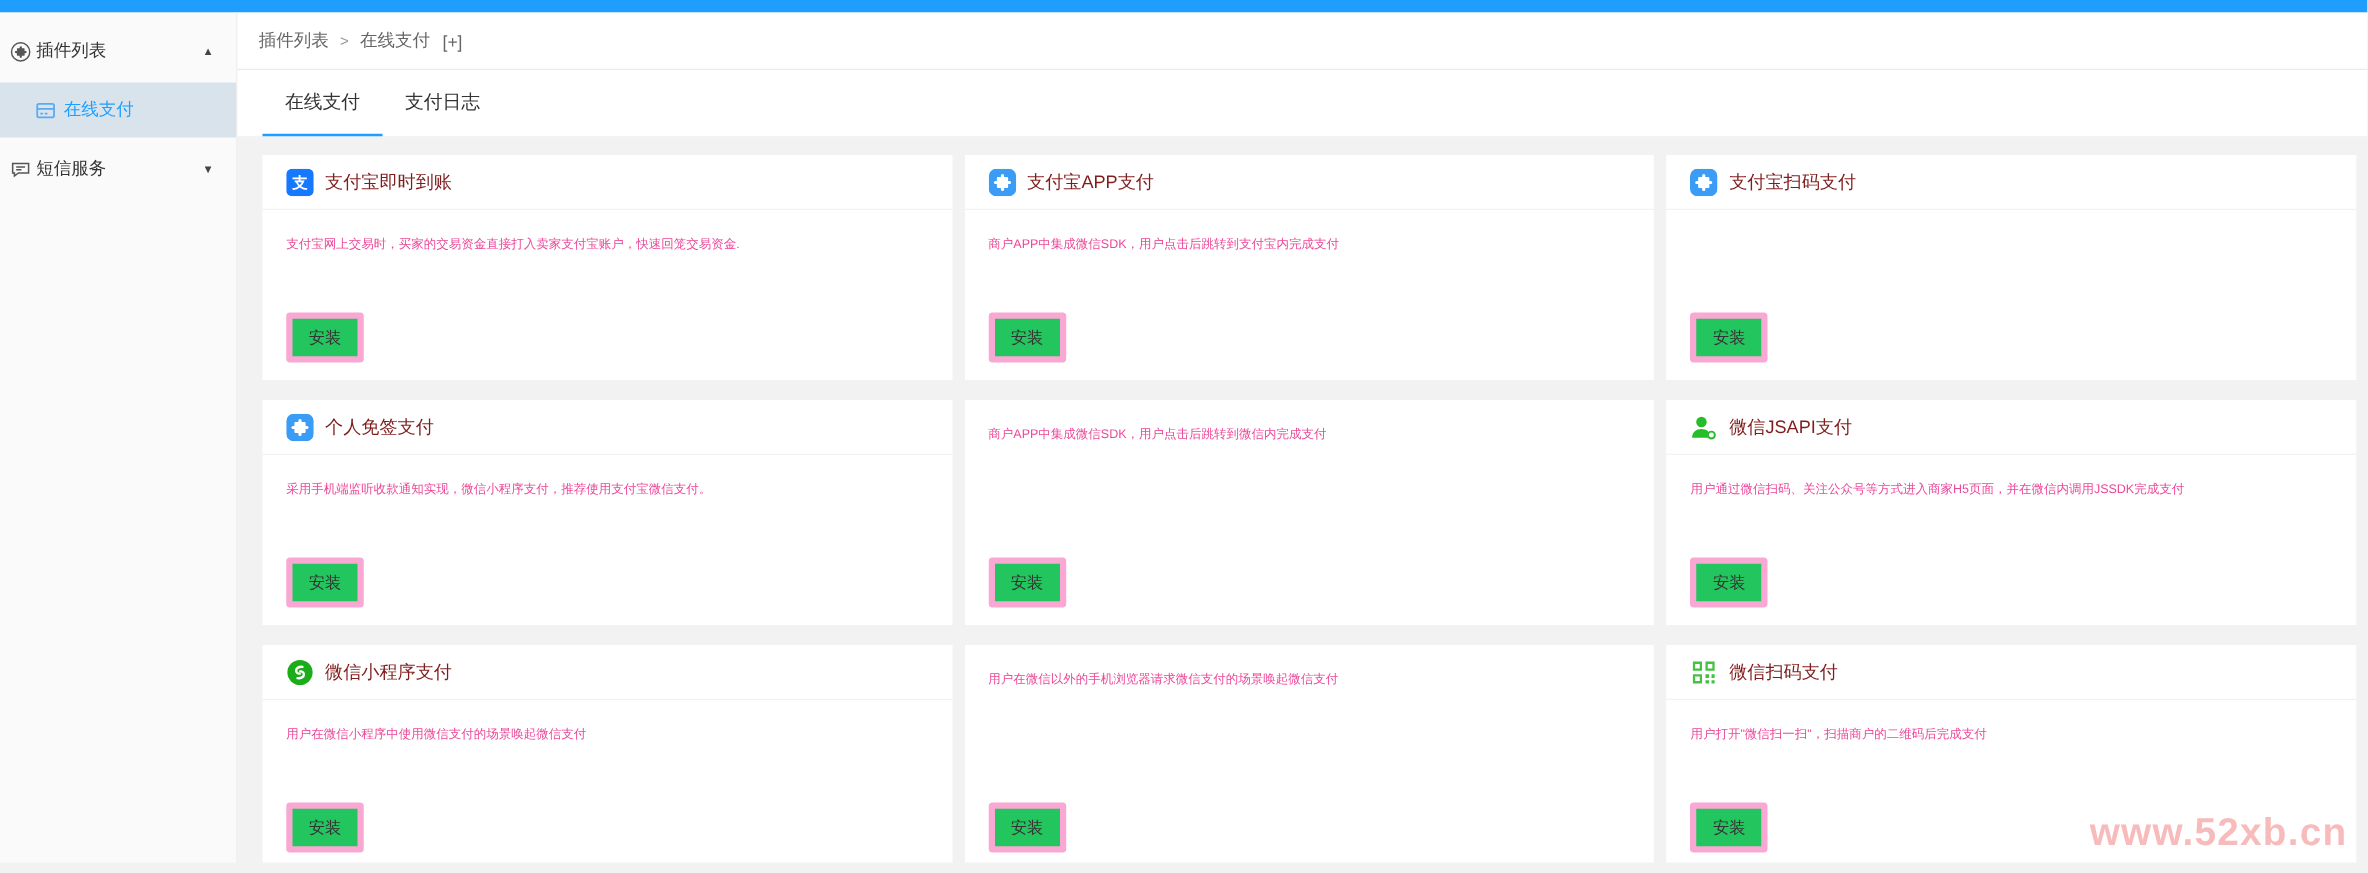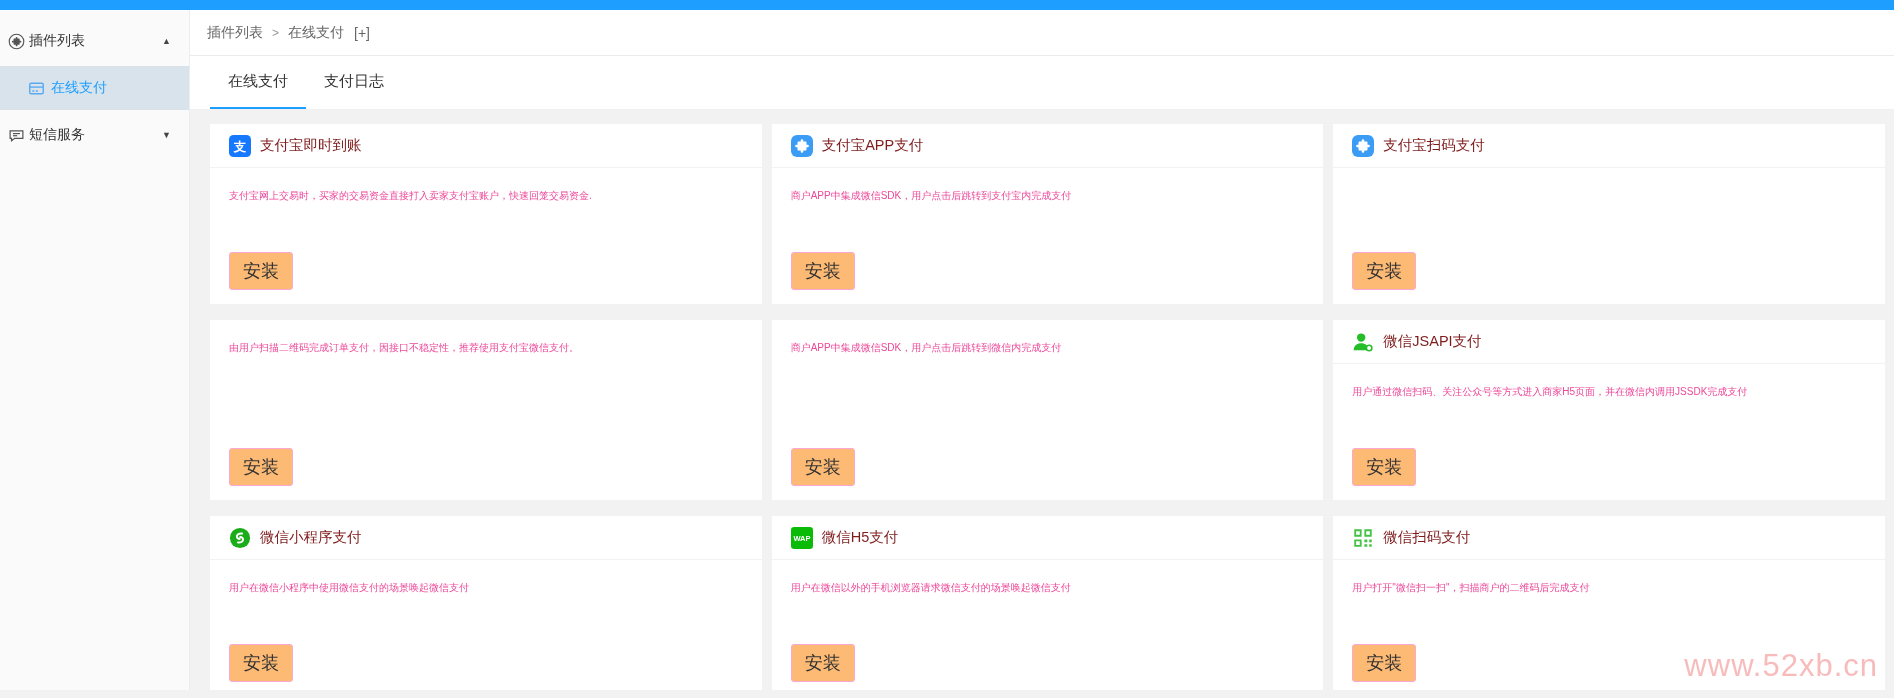--- a/index.html
+++ b/index.html
@@ -60,28 +60,28 @@
     height: 44px; display: flex; align-items: center; gap: 9px;
     padding: 0 19px; border-bottom: 1px solid #f2f2f2;
   }
   .card-head .title { font-size: 14.5px; color: #7f1d1d; }
   .icon22 { width: 22px; height: 22px; display: inline-block; flex: 0 0 22px; }
   .card-body {
     padding: 13px 19px 0 19px; font-size: 10px; color: #ec4899; line-height: 30px;
   }
   .install-btn {
     position: absolute; left: 19px; bottom: 14px;
-    background: #fdba74; border: 1px solid #f9a8d4; border-radius: 3px;
-    padding: 6px 13px; font-size: 18px; color: #333; cursor: pointer;
+    background: #22c55e; border: 5px solid #f9a8d4; border-radius: 3px;
+    padding: 6px 13px; font-size: 13px; color: #333; cursor: pointer;
     font-family: inherit;
   }
 
   .watermark {
     position: absolute; right: 16px; bottom: 6px;
-    font-size: 31px; font-weight: normal; letter-spacing: 1px;
+    font-size: 31px; font-weight: bold; letter-spacing: 1px;
     color: rgba(244, 150, 150, 0.65); pointer-events: none;
   }
 </style>
 </head>
 <body>
 
 <div class="topbar"></div>
 
 <div class="layout">
 
@@ -168,21 +168,28 @@
     <div class="card-head">
       <span class="icon22"><svg viewBox="0 0 24 24" width="22" height="22">
                   <rect width="24" height="24" rx="6.5" fill="#3b9cf5"></rect>
                   <path fill="#fff" d="M10.6 5.9a1.4 1.4 0 0 1 2.8 0v1.2h2.6a.9.9 0 0 1 .9.9v2.6h1.2a1.4 1.4 0 0 1 0 2.8h-1.2V16a.9.9 0 0 1-.9.9h-2.6v1.2a1.4 1.4 0 0 1-2.8 0v-1.2H8a.9.9 0 0 1-.9-.9v-2.6H5.9a1.4 1.4 0 0 1 0-2.8h1.2V8a.9.9 0 0 1 .9-.9h2.6V5.9z"></path>
                 </svg></span>
       <span class="title">支付宝扫码支付</span>
     </div>
     <button class="install-btn">安装</button>
   </div>
           <div class="card">
-    <div class="card-body">由用户扫描二维码完成订单支付，因接口不稳定性，推荐使用支付宝微信支付。</div>
+    <div class="card-head">
+      <span class="icon22"><svg viewBox="0 0 24 24" width="22" height="22">
+                  <rect width="24" height="24" rx="6.5" fill="#3b9cf5"></rect>
+                  <path fill="#fff" d="M10.6 5.9a1.4 1.4 0 0 1 2.8 0v1.2h2.6a.9.9 0 0 1 .9.9v2.6h1.2a1.4 1.4 0 0 1 0 2.8h-1.2V16a.9.9 0 0 1-.9.9h-2.6v1.2a1.4 1.4 0 0 1-2.8 0v-1.2H8a.9.9 0 0 1-.9-.9v-2.6H5.9a1.4 1.4 0 0 1 0-2.8h1.2V8a.9.9 0 0 1 .9-.9h2.6V5.9z"></path>
+                </svg></span>
+      <span class="title">个人免签支付</span>
+    </div>
+    <div class="card-body">采用手机端监听收款通知实现，微信小程序支付，推荐使用支付宝微信支付。</div>
     <button class="install-btn">安装</button>
   </div>
           <div class="card">
     <div class="card-body">商户APP中集成微信SDK，用户点击后跳转到微信内完成支付</div>
     <button class="install-btn">安装</button>
   </div>
           <div class="card">
     <div class="card-head">
       <span class="icon22"><svg viewBox="0 0 24 24" width="22" height="22">
                   <circle cx="10" cy="7.2" r="4.6" fill="#26bd2b"></circle>
@@ -200,27 +207,20 @@
                   <circle cx="12" cy="12" r="11" fill="#1aad19"></circle>
                   <path d="M14.2 7.1c-3.1-.4-5.6 1-5.6 3.2 0 1.7 1.4 2.8 3.2 2.7" fill="none" stroke="#fff" stroke-width="2.1" stroke-linecap="round"></path>
                   <path d="M9.8 16.9c3.1.4 5.6-1 5.6-3.2 0-1.7-1.4-2.8-3.2-2.7" fill="none" stroke="#fff" stroke-width="2.1" stroke-linecap="round"></path>
                 </svg></span>
       <span class="title">微信小程序支付</span>
     </div>
     <div class="card-body">用户在微信小程序中使用微信支付的场景唤起微信支付</div>
     <button class="install-btn">安装</button>
   </div>
           <div class="card">
-    <div class="card-head">
-      <span class="icon22"><svg viewBox="0 0 24 24" width="22" height="22">
-                  <rect width="24" height="24" rx="3.5" fill="#09bb07"></rect>
-                  <text x="12" y="15.8" font-size="8.2" fill="#fff" text-anchor="middle" font-weight="bold">WAP</text>
-                </svg></span>
-      <span class="title">微信H5支付</span>
-    </div>
     <div class="card-body">用户在微信以外的手机浏览器请求微信支付的场景唤起微信支付</div>
     <button class="install-btn">安装</button>
   </div>
           <div class="card">
     <div class="card-head">
       <span class="icon22"><svg viewBox="0 0 24 24" width="22" height="22" fill="#45c143">
                   <path d="M2.5 2.5h8v8h-8zm2 2v4h4v-4zm9-2h8v8h-8zm2 2v4h4v-4zm-13 9h8v8h-8zm2 2v4h4v-4zm9-2h3.2v3.2h-3.2zm5.3 0h2.7v3.2h-2.7zm-5.3 5.3h3.2v2.7h-3.2zm5.3 0h2.7v2.7h-2.7z"></path>
                 </svg></span>
       <span class="title">微信扫码支付</span>
     </div>

